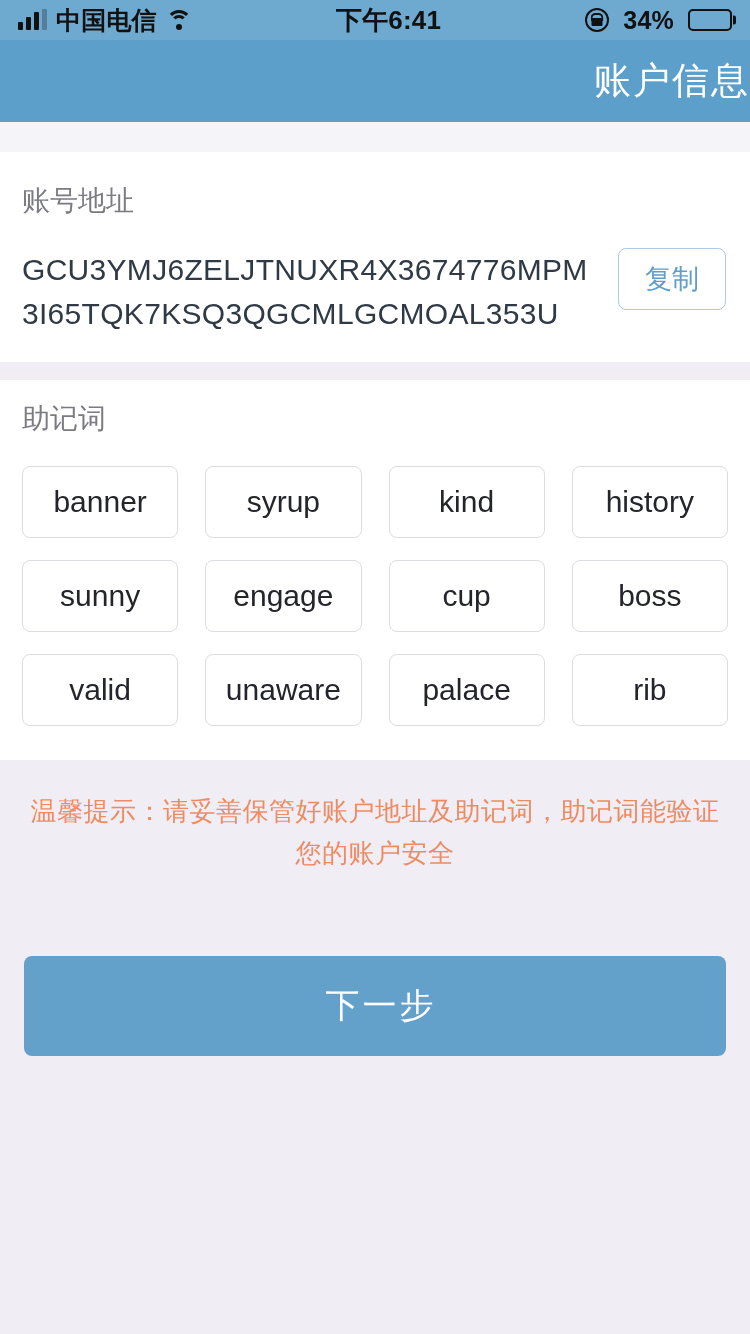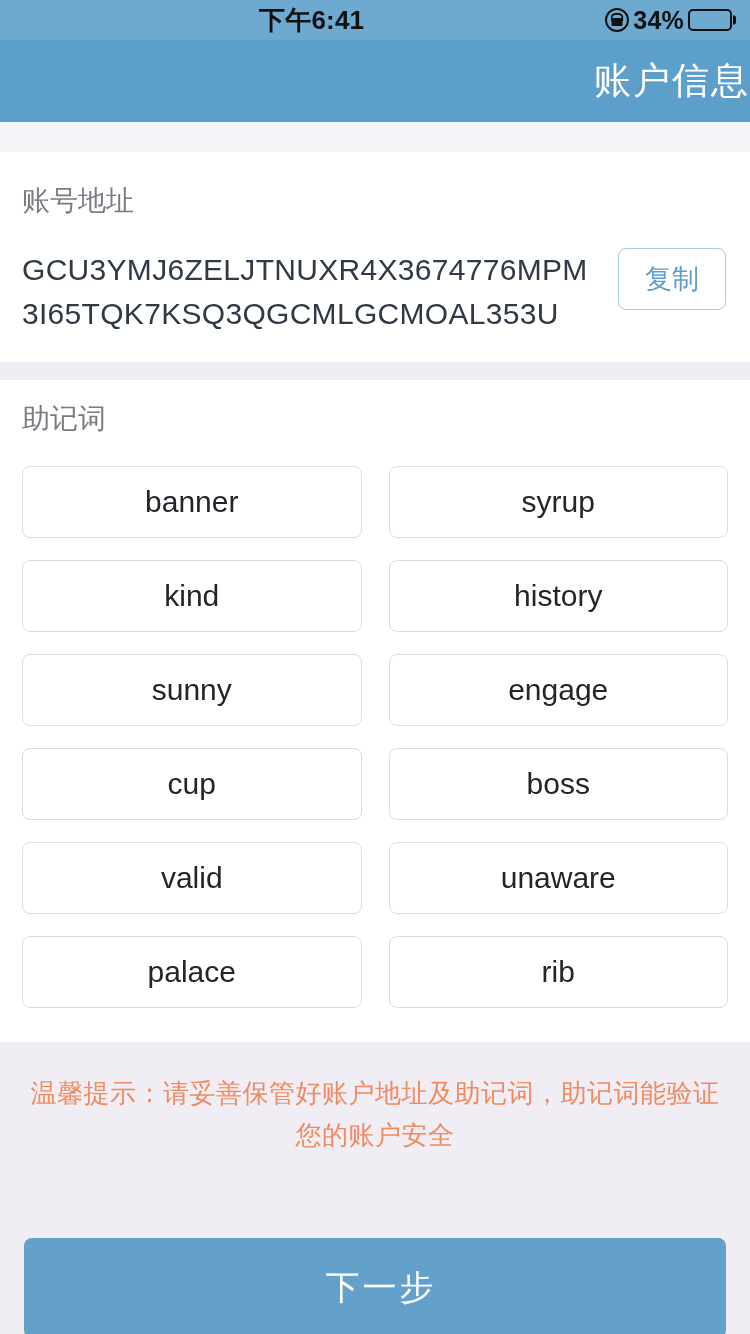--- a/index.html
+++ b/index.html
@@ -27,21 +27,21 @@
     display: flex;
     align-items: center;
     padding: 0 18px;
     color: #111;
     font-size: 25px;
     font-weight: 700;
     letter-spacing: 0.2px;
   }
   .sb-left { display: flex; align-items: center; gap: 9px; flex: 0 0 auto; }
   .sb-center { flex: 1 1 auto; text-align: center; font-size: 26px; font-weight: 700; }
-  .sb-right { display: flex; align-items: center; gap: 4px; flex: 0 0 auto; }
+  .sb-right { display: flex; align-items: center; gap: 14px; flex: 0 0 auto; }
 
   .signal-bars { display: flex; align-items: flex-end; gap: 3px; height: 20px; }
   .signal-bars i { display: block; width: 5px; background: #111; border-radius: 1px; }
   .signal-bars i:nth-child(1) { height: 8px; }
   .signal-bars i:nth-child(2) { height: 13px; }
   .signal-bars i:nth-child(3) { height: 18px; }
   .signal-bars i:nth-child(4) { height: 21px; opacity: .28; }
 
   .carrier { font-size: 25px; font-weight: 700; }
 
@@ -142,21 +142,21 @@
   }
 
   
   .mnemonic-section {
     background: #ffffff;
     padding: 20px 22px 34px 22px;
     margin-top: 18px;
   }
   .mnemonic-grid {
     display: grid;
-    grid-template-columns: repeat(2, 1fr);
+    grid-template-columns: repeat(4, 1fr);
     gap: 22px 27px;
     margin-top: 26px;
   }
   .word-chip {
     height: 72px;
     border: 1px solid #dcdde1;
     border-radius: 8px;
     background: #ffffff;
     display: flex;
     align-items: center;
@@ -193,20 +193,34 @@
     cursor: pointer;
     padding-left: 12px;
   }
 </style>
 </head>
 <body>
 
 <div id="phone">
 
   <div class="status-bar">
+    <div class="sb-left">
+      <span class="signal-bars">
+        <i></i>
+          <i></i>
+          <i></i>
+          <i></i>
+      </span>
+      <span class="carrier">中国电信</span>
+      <span class="wifi-icon">
+        <span class="w1"></span>
+          <span class="w2"></span>
+          <span class="dot"></span>
+      </span>
+    </div>
     <div class="sb-center">下午6:41</div>
     <div class="sb-right">
       <span class="lock-icon"></span>
       <span class="battery-pct">34%</span>
       <span class="battery"><span class="fill"></span></span>
     </div>
   </div>
 
   <div class="nav-header">
     <div class="nav-title">账户信息</div>

